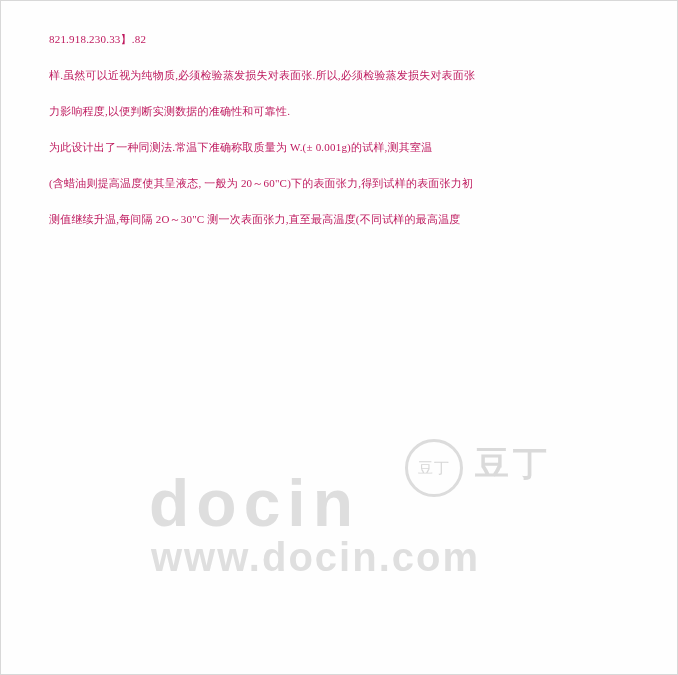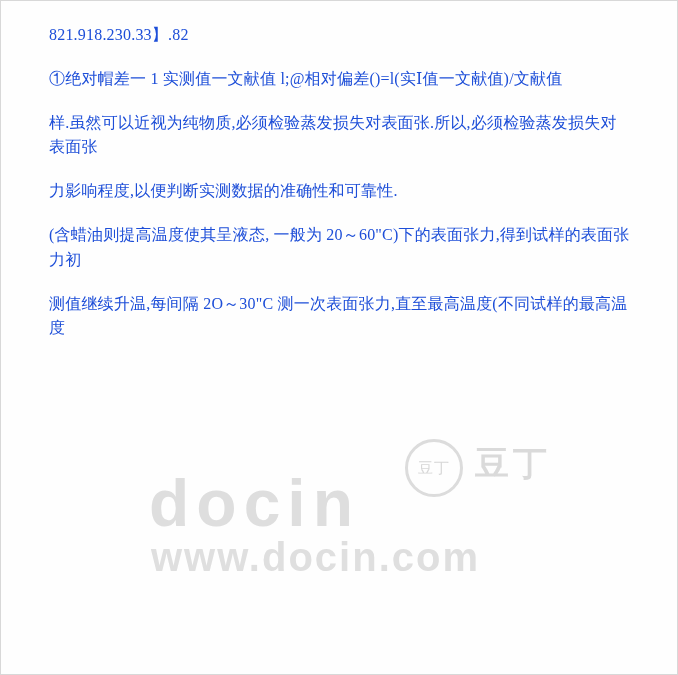--- a/index.html
+++ b/index.html
@@ -22,25 +22,25 @@
     border: 1px solid #d8d8d8;
     overflow: hidden;
   }
   .content {
     position: relative;
     z-index: 3;
     padding: 22px 46px 0 48px;
     box-sizing: border-box;
   }
   .line {
-    color: #1d4ed8;
-    font-size: 16px;
+    color: #be185d;
+    font-size: 11px;
     line-height: 1.55;
     letter-spacing: 0.2px;
-    margin: 0 0 19px 0;
+    margin: 8px 0 19px 0;
     white-space: pre-wrap;
     word-break: break-word;
   }
 
   
   .wm {
     position: absolute;
     z-index: 1;
     pointer-events: none;
     user-select: none;
@@ -109,20 +109,20 @@
 
   <div class="wm wm-docin-big">docin</div>
   <div class="wm wm-badge">
     <div class="wm-badge-inner">豆丁</div>
   </div>
   <div class="wm wm-cn">豆丁</div>
   <div class="wm wm-url">www.docin.com</div>
 
   <div class="content">
     <p class="line">821.918.230.33】.82</p>
-    <p class="line">①绝对帽差一 1 实测值一文献值 l;@相对偏差()=l(实Ⅰ值一文献值)/文献值</p>
     <p class="line">样.虽然可以近视为纯物质,必须检验蒸发损失对表面张.所以,必须检验蒸发损失对表面张</p>
     <p class="line">力影响程度,以便判断实测数据的准确性和可靠性.</p>
+    <p class="line">为此设计出了一种同测法.常温下准确称取质量为 W.(± 0.001g)的试样,测其室温</p>
     <p class="line">(含蜡油则提高温度使其呈液态, 一般为 20～60"C)下的表面张力,得到试样的表面张力初</p>
     <p class="line">测值继续升温,每间隔 2O～30"C 测一次表面张力,直至最高温度(不同试样的最高温度</p>
   </div>
 
 </div>
 
 </body></html>

